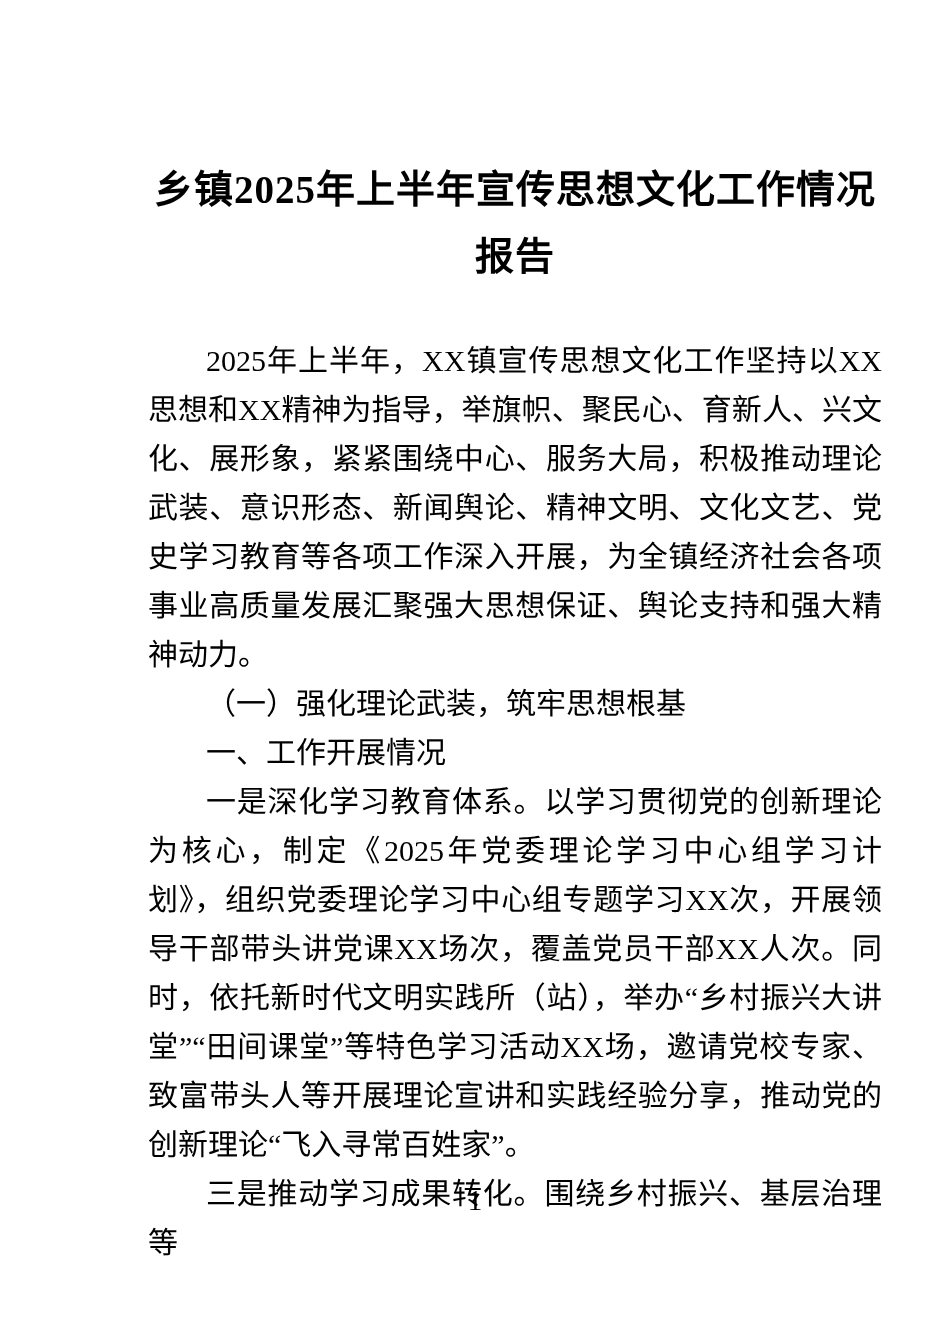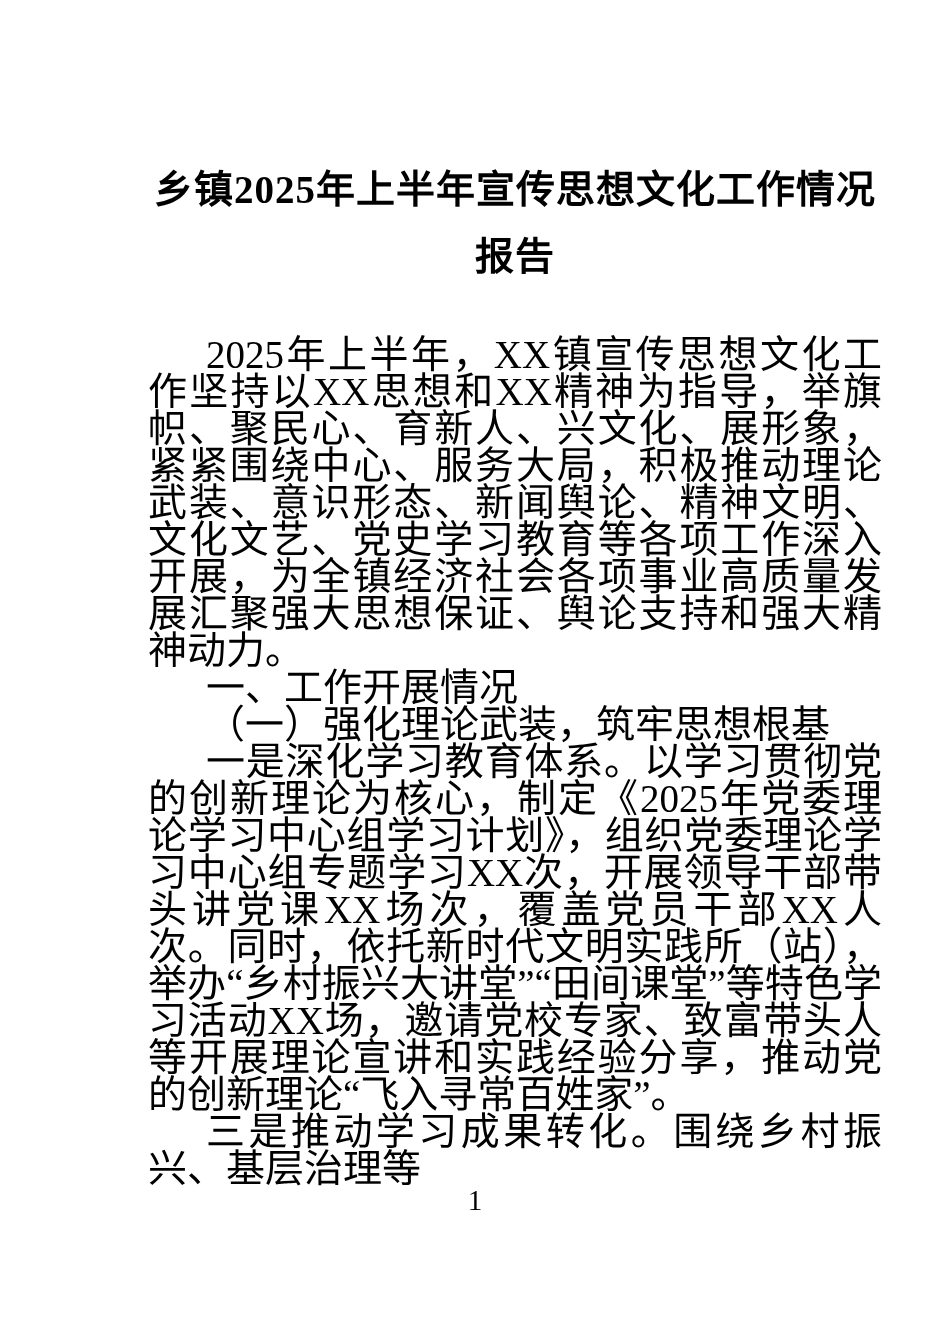--- a/index.html
+++ b/index.html
@@ -25,22 +25,22 @@
   .doc-title {
     margin: 0 0 46px 0;
     font-size: 39px;
     font-weight: bold;
     line-height: 67px;
     text-align: center;
     letter-spacing: 1px;
   }
   .doc-body p.para {
     margin: 0;
-    font-size: 39px;
-    line-height: 37px;
+    font-size: 30px;
+    line-height: 49px;
     text-align: justify;
     text-indent: 58px;
     word-break: break-all;
   }
   .doc-body .bold-run {
     font-weight: normal;
   }
   .page-number {
     position: absolute;
     left: 0;
@@ -52,20 +52,20 @@
   }
 </style>
 </head>
 <body>
 
 <div class="page">
   <h1 class="doc-title">乡镇2025年上半年宣传思想文化工作情况报告</h1>
 
   <div class="doc-body">
       <p class="para"><span>2025年上半年，XX镇宣传思想文化工作坚持以XX思想和XX精神为指导，举旗帜、聚民心、育新人、兴文化、展形象，紧紧围绕中心、服务大局，积极推动理论武装、意识形态、新闻舆论、精神文明、文化文艺、党史学习教育等各项工作深入开展，为全镇经济社会各项事业高质量发展汇聚强大思想保证、舆论支持和强大精神动力。</span></p>
+      <p class="para"><span>（一）强化理论武装，筑牢思想根基</span></p>
       <p class="para"><span>一、工作开展情况</span></p>
-      <p class="para"><span>（一）强化理论武装，筑牢思想根基</span></p>
       <p class="para"><span class="bold-run">一是深化学习教育体系。</span><span>以学习贯彻党的创新理论为核心，制定《2025年党委理论学习中心组学习计划》，组织党委理论学习中心组专题学习XX次，开展领导干部带头讲党课XX场次，覆盖党员干部XX人次。同时，依托新时代文明实践所（站），举办“乡村振兴大讲堂”“田间课堂”等特色学习活动XX场，邀请党校专家、致富带头人等开展理论宣讲和实践经验分享，推动党的创新理论“飞入寻常百姓家”。</span></p>
       <p class="para"><span class="bold-run">三是推动学习成果转化。</span><span>围绕乡村振兴、基层治理等</span></p>
     </div>
 </div>
 
 <div class="page-number">1</div>
 
 </body></html>

